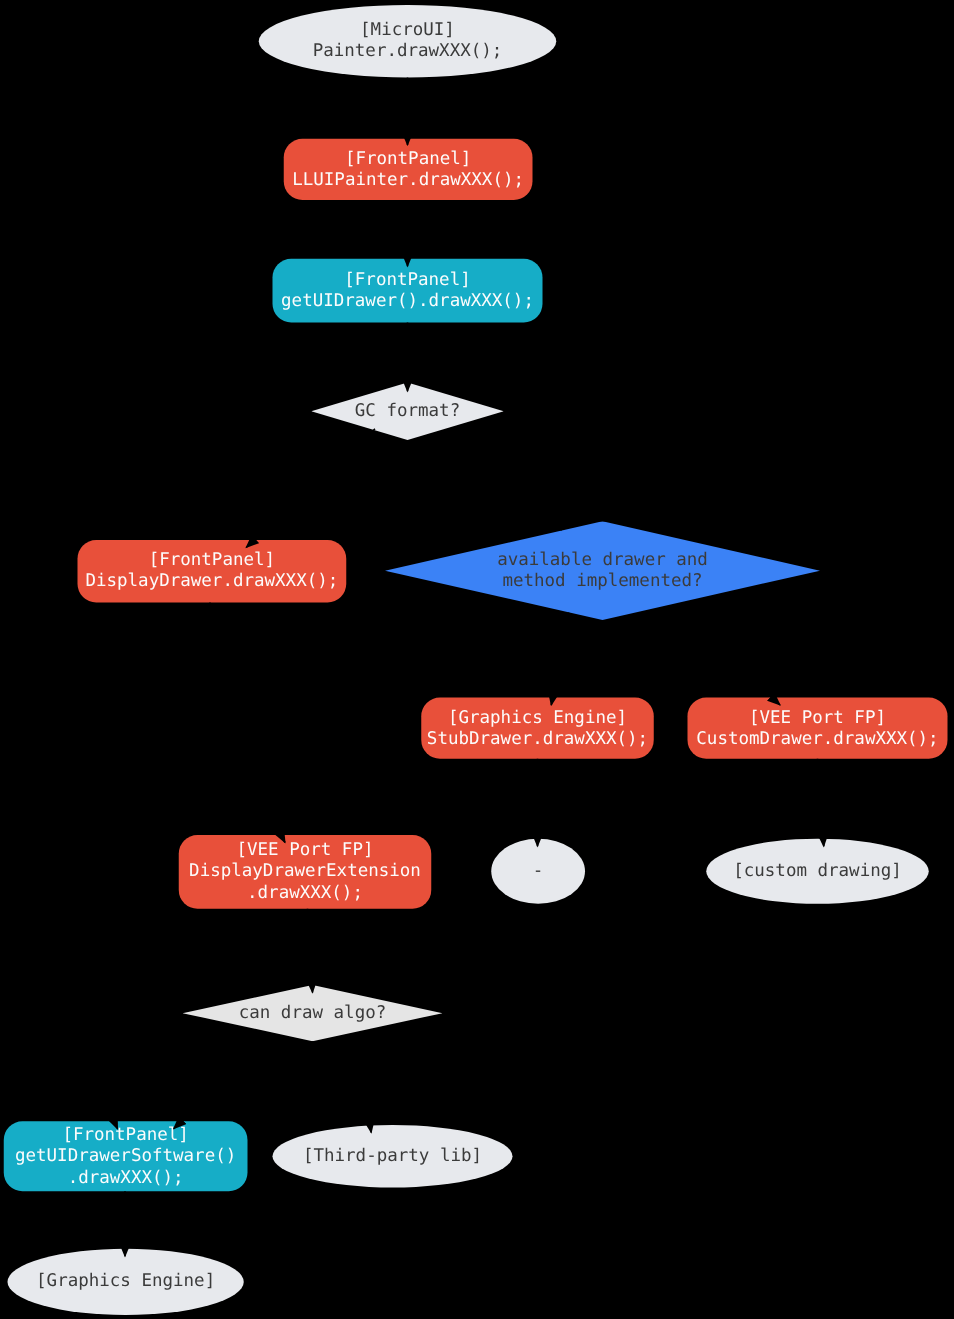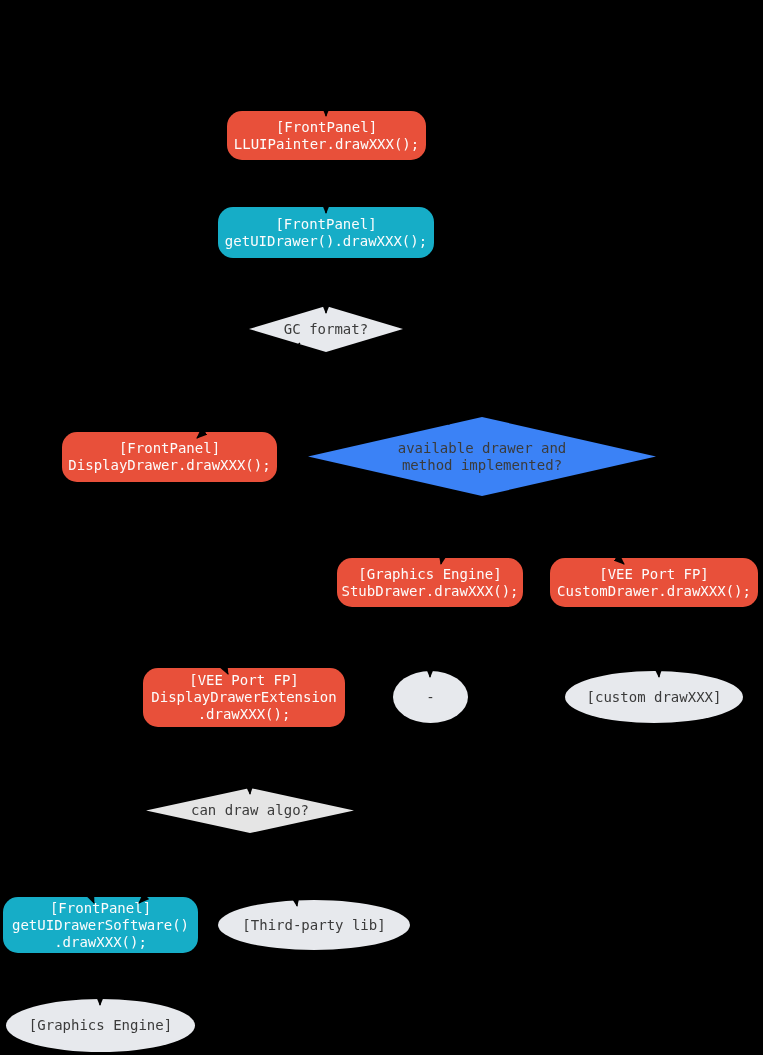--- a/index.html
+++ b/index.html
@@ -35,20 +35,24 @@
     position: absolute;
     left: 0; top: 0;
     z-index: 5;
     pointer-events: none;
   }
 </style>
 </head>
 <body>
 
 <div id="canvas" style="width: 763px; height: 1055px; background: rgb(0, 0, 0);">
+    <div class="node shape-ellipse" style="left: 207px; top: 4px; width: 238px; height: 58px; background: rgb(231, 233, 237); color: rgb(59, 59, 59);">
+      <span>[MicroUI]</span>
+      <span>Painter.drawXXX();</span>
+    </div>
     <div class="node shape-box" style="left: 227px; top: 111px; width: 199px; height: 49px; background: rgb(232, 80, 58); color: rgb(252, 252, 252);">
       <span>[FrontPanel]</span>
       <span>LLUIPainter.drawXXX();</span>
     </div>
     <div class="node shape-box" style="left: 218px; top: 207px; width: 216px; height: 51px; background: rgb(22, 173, 199); color: rgb(252, 252, 252);">
       <span>[FrontPanel]</span>
       <span>getUIDrawer().drawXXX();</span>
     </div>
     <div class="node shape-diamond" style="left: 249px; top: 306px; width: 154px; height: 46px; background: rgb(231, 233, 237); color: rgb(59, 59, 59);">
       <span>GC format?</span>
@@ -71,21 +75,21 @@
     </div>
     <div class="node shape-box" style="left: 143px; top: 668px; width: 202px; height: 59px; background: rgb(232, 80, 58); color: rgb(252, 252, 252);">
       <span>[VEE Port FP]</span>
       <span>DisplayDrawerExtension</span>
       <span>.drawXXX();</span>
     </div>
     <div class="node shape-ellipse" style="left: 393px; top: 671px; width: 75px; height: 52px; background: rgb(231, 233, 237); color: rgb(59, 59, 59);">
       <span>-</span>
     </div>
     <div class="node shape-ellipse" style="left: 565px; top: 671px; width: 178px; height: 52px; background: rgb(231, 233, 237); color: rgb(59, 59, 59);">
-      <span>[custom drawXXX]</span>
+      <span>[custom drawing]</span>
     </div>
     <div class="node shape-diamond" style="left: 146px; top: 788px; width: 208px; height: 45px; background: #e5e5e5; color: rgb(59, 59, 59);">
       <span>can draw algo?</span>
     </div>
     <div class="node shape-box" style="left: 3px; top: 897px; width: 195px; height: 56px; background: rgb(22, 173, 199); color: rgb(252, 252, 252);">
       <span>[FrontPanel]</span>
       <span>getUIDrawerSoftware()</span>
       <span>.drawXXX();</span>
     </div>
     <div class="node shape-ellipse" style="left: 218px; top: 900px; width: 192px; height: 50px; background: rgb(231, 233, 237); color: rgb(59, 59, 59);">

